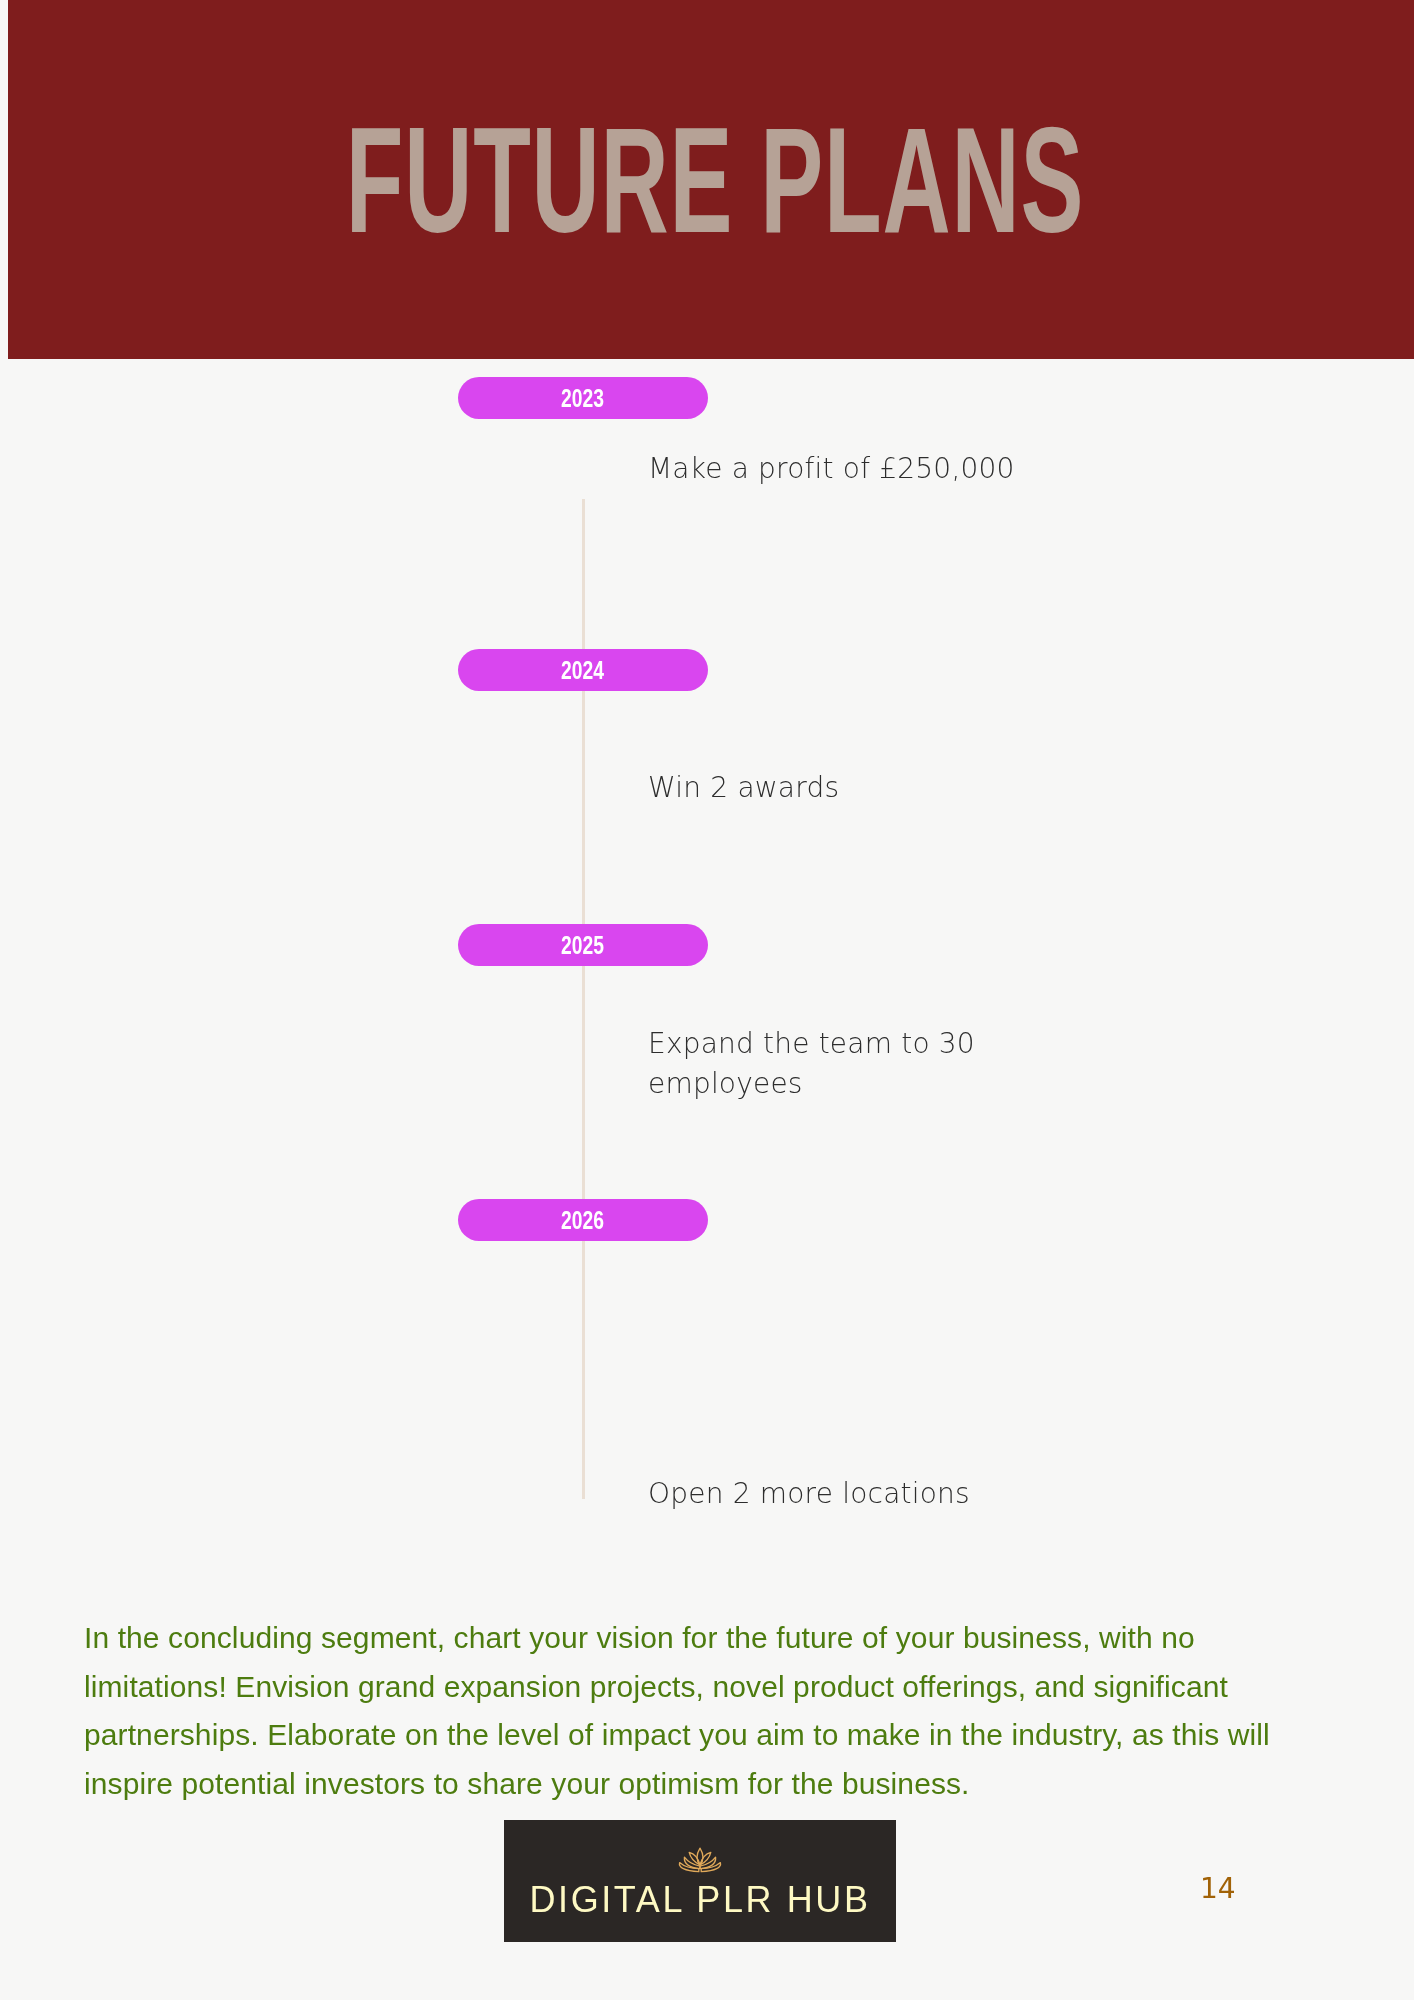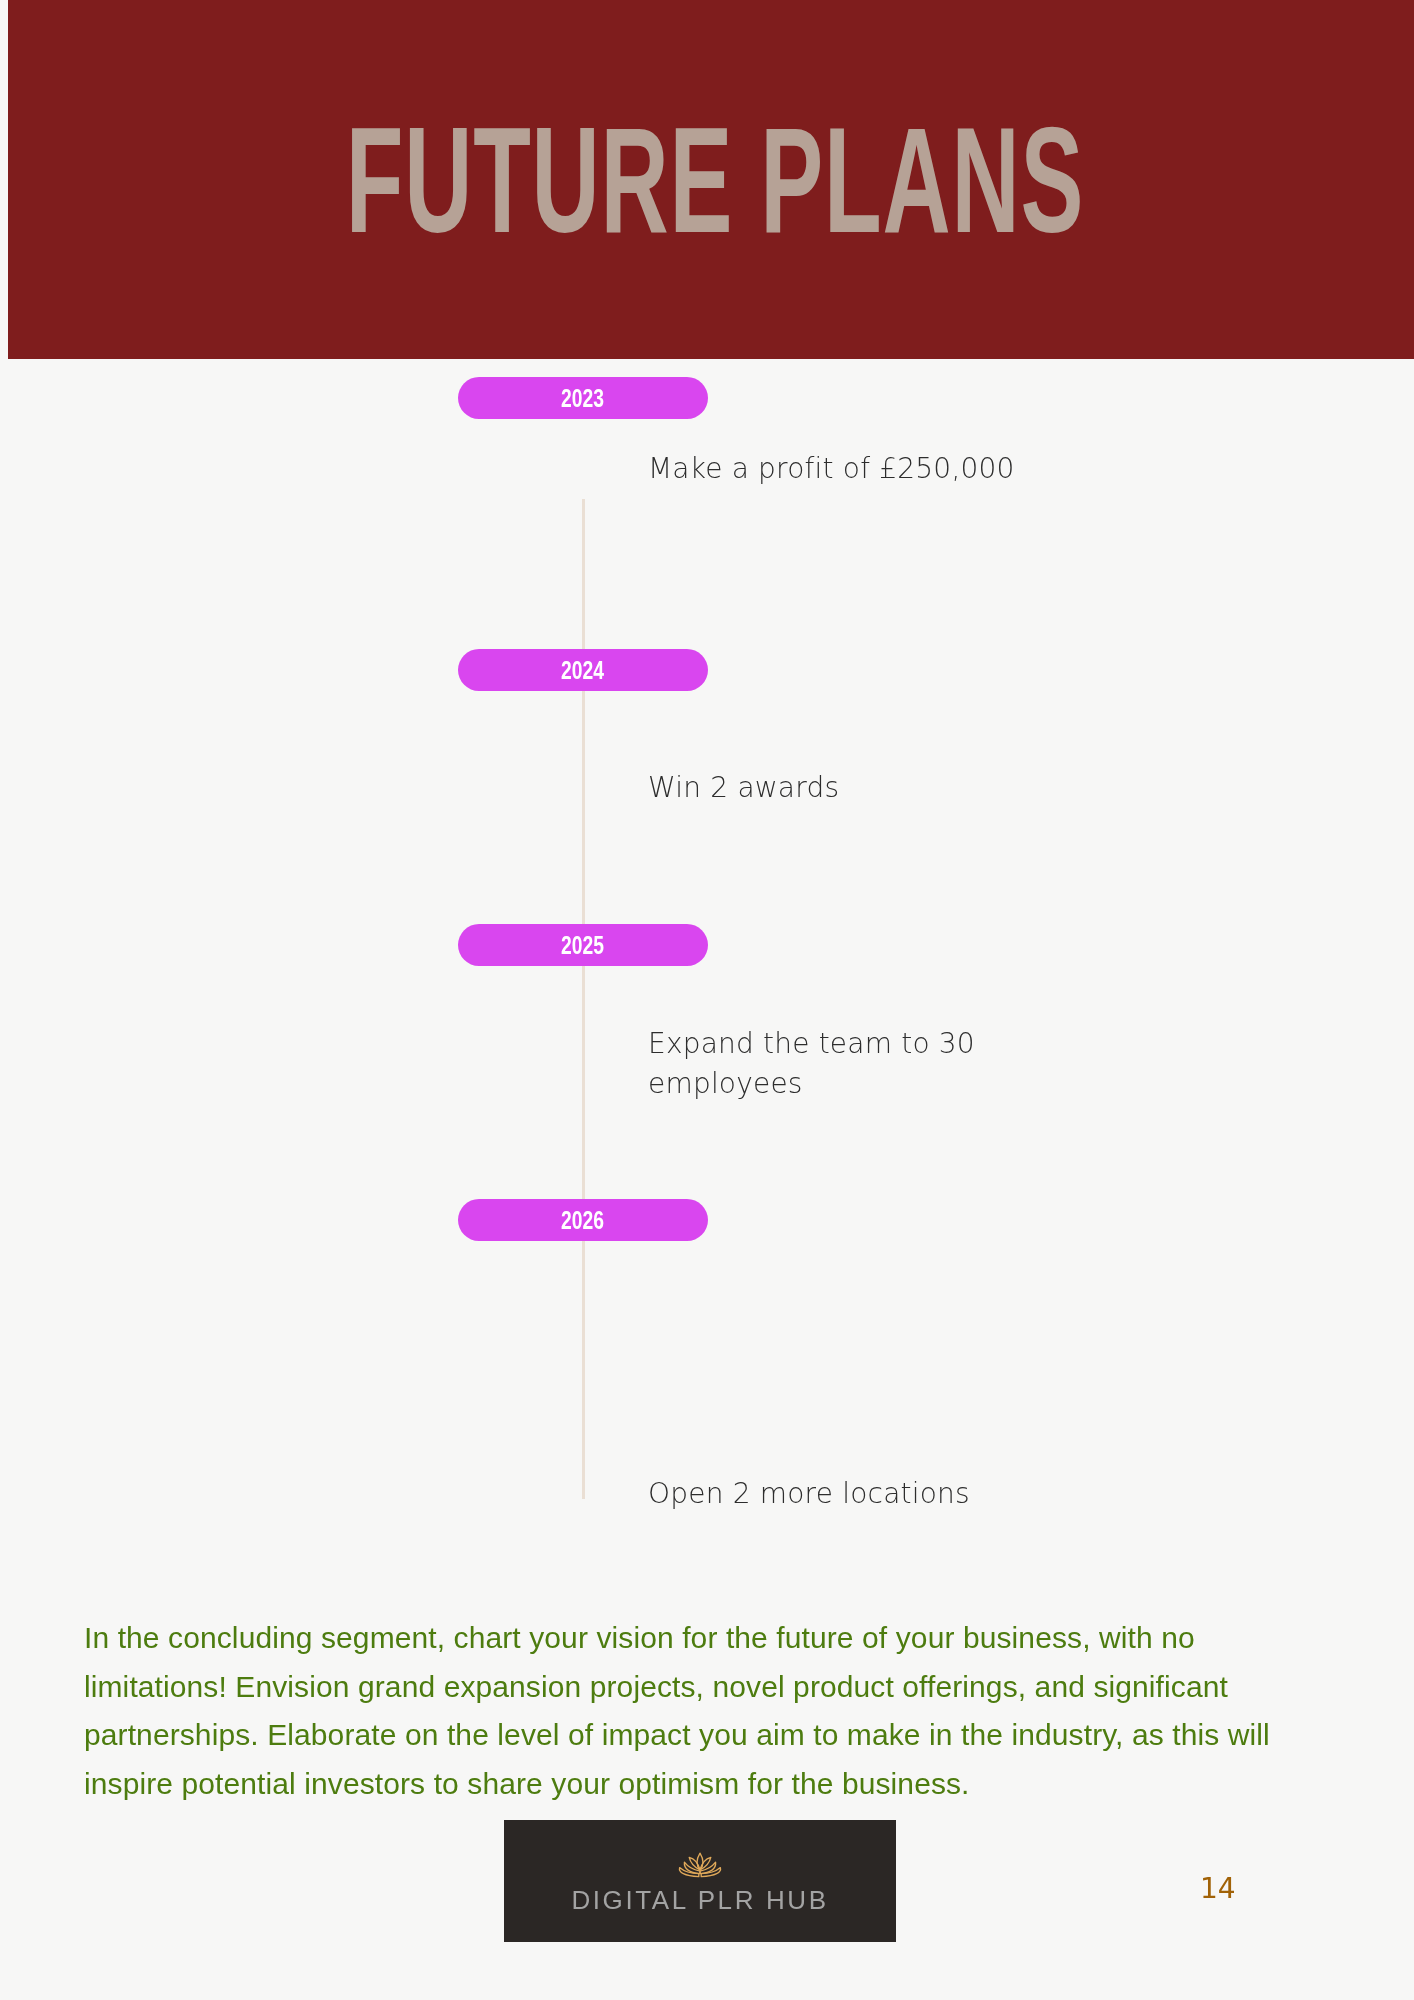--- a/index.html
+++ b/index.html
@@ -131,24 +131,24 @@
   }
   .logo-crown {
     display: block;
     width: 72px;
     height: 36px;
     margin-bottom: 2px;
   }
   .logo-wordmark {
     font-family: "Liberation Sans", sans-serif;
     font-weight: 400;
-    font-size: 26px;
+    font-size: 36px;
     line-height: 1;
     letter-spacing: 2.6px;
-    color: #a3a3a3;
+    color: #fef9c3;
   }
   .page-number {
     position: absolute;
     left: 1200px;
     top: 52px;
     font-family: "DejaVu Sans", sans-serif;
     font-weight: 400;
     font-size: 28px;
     color: #a16207;
   }

